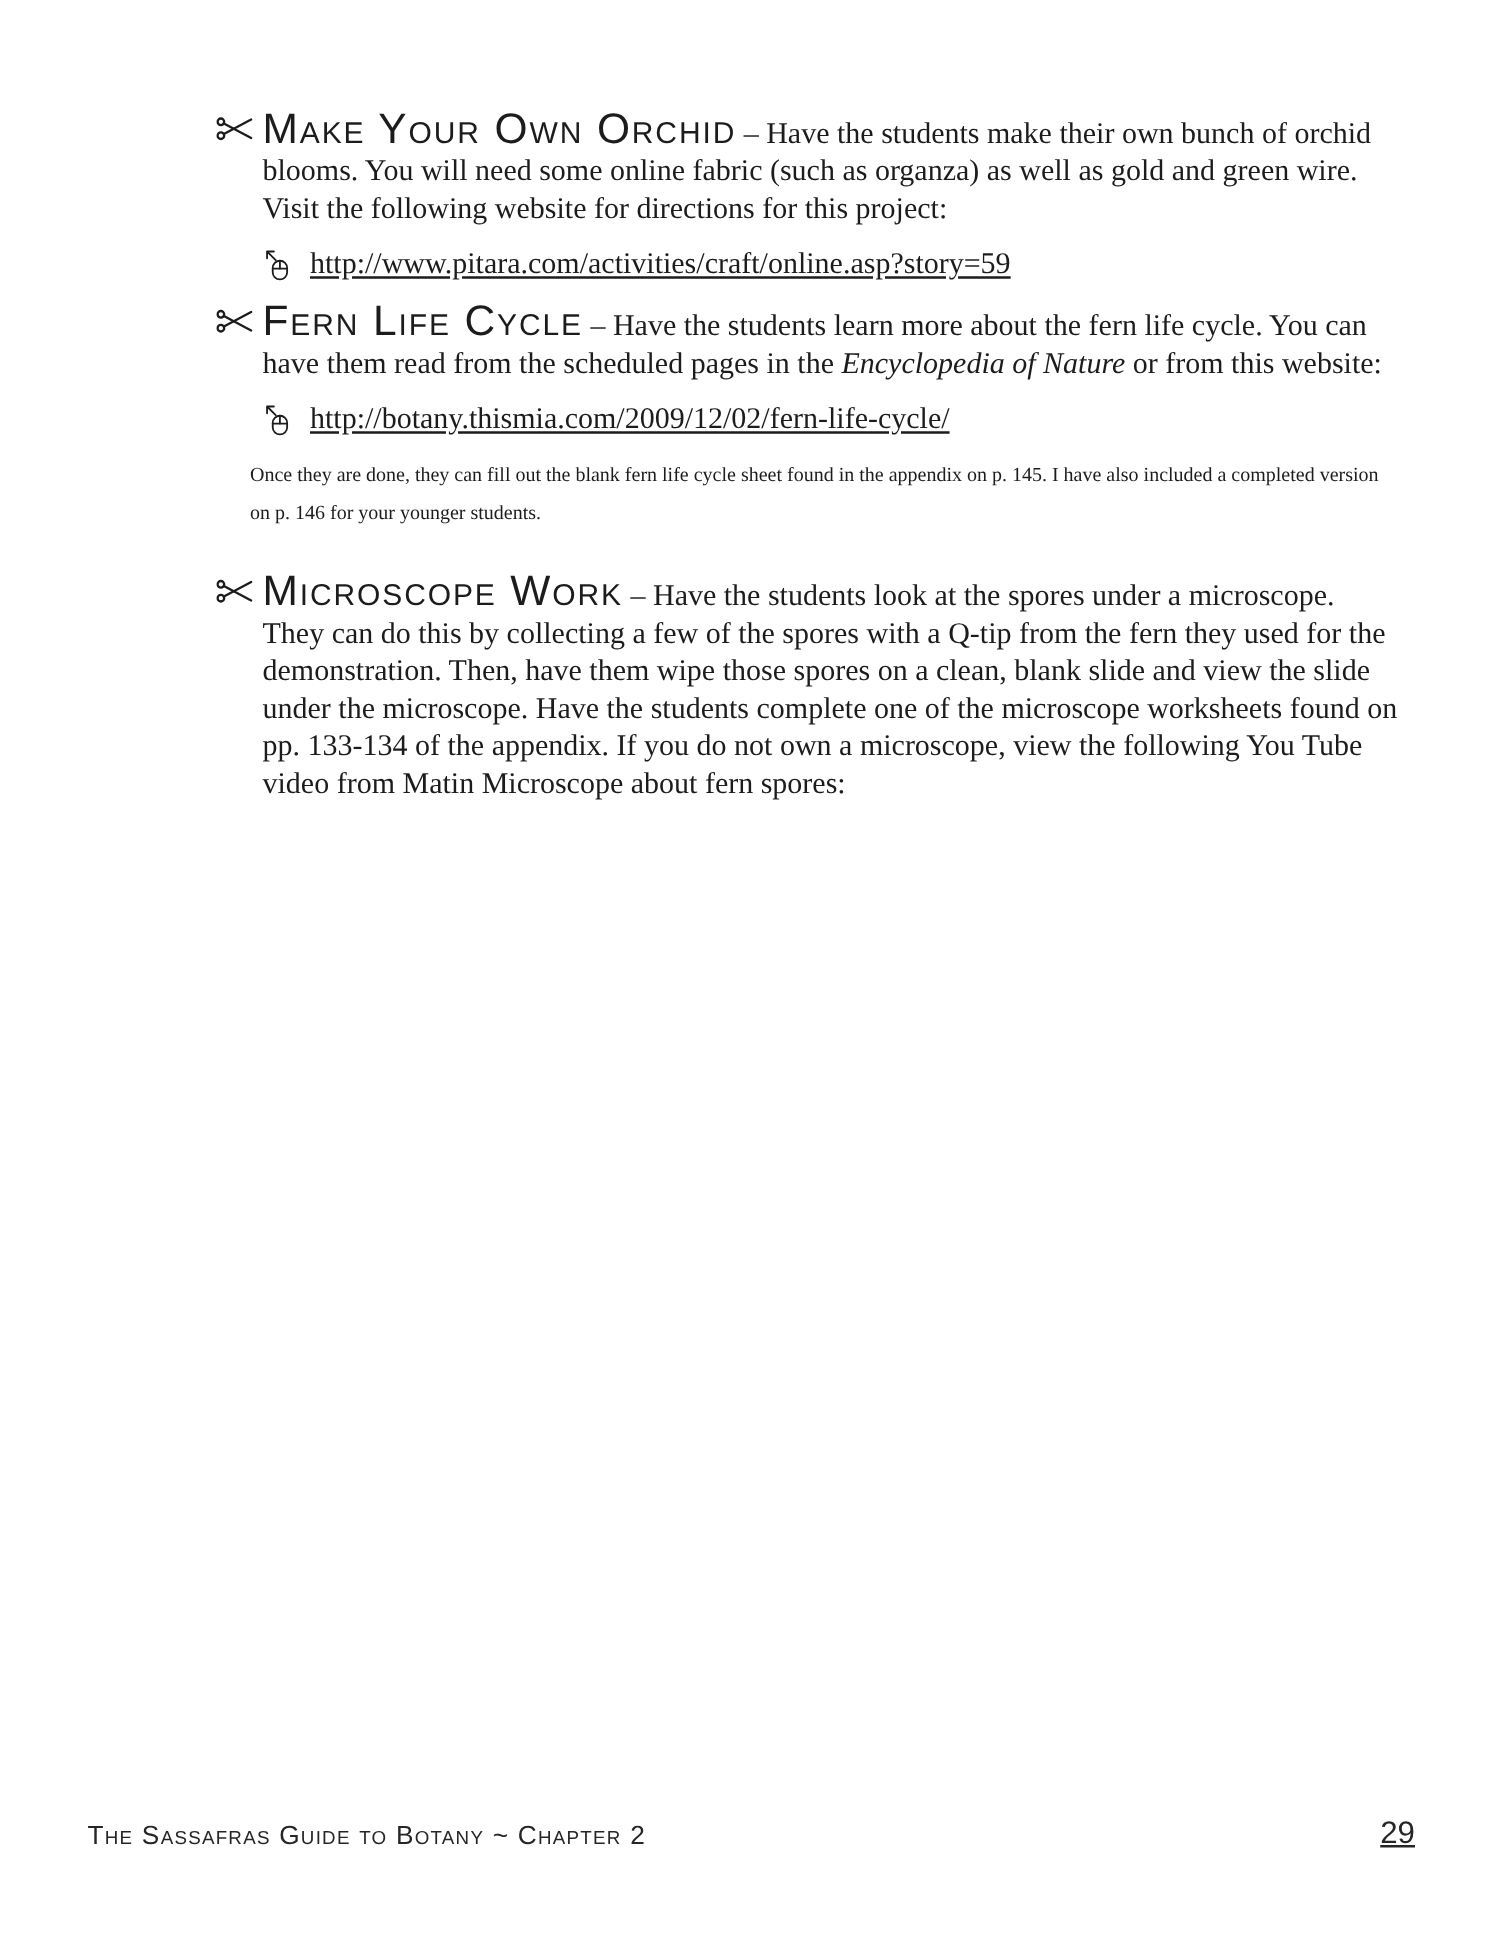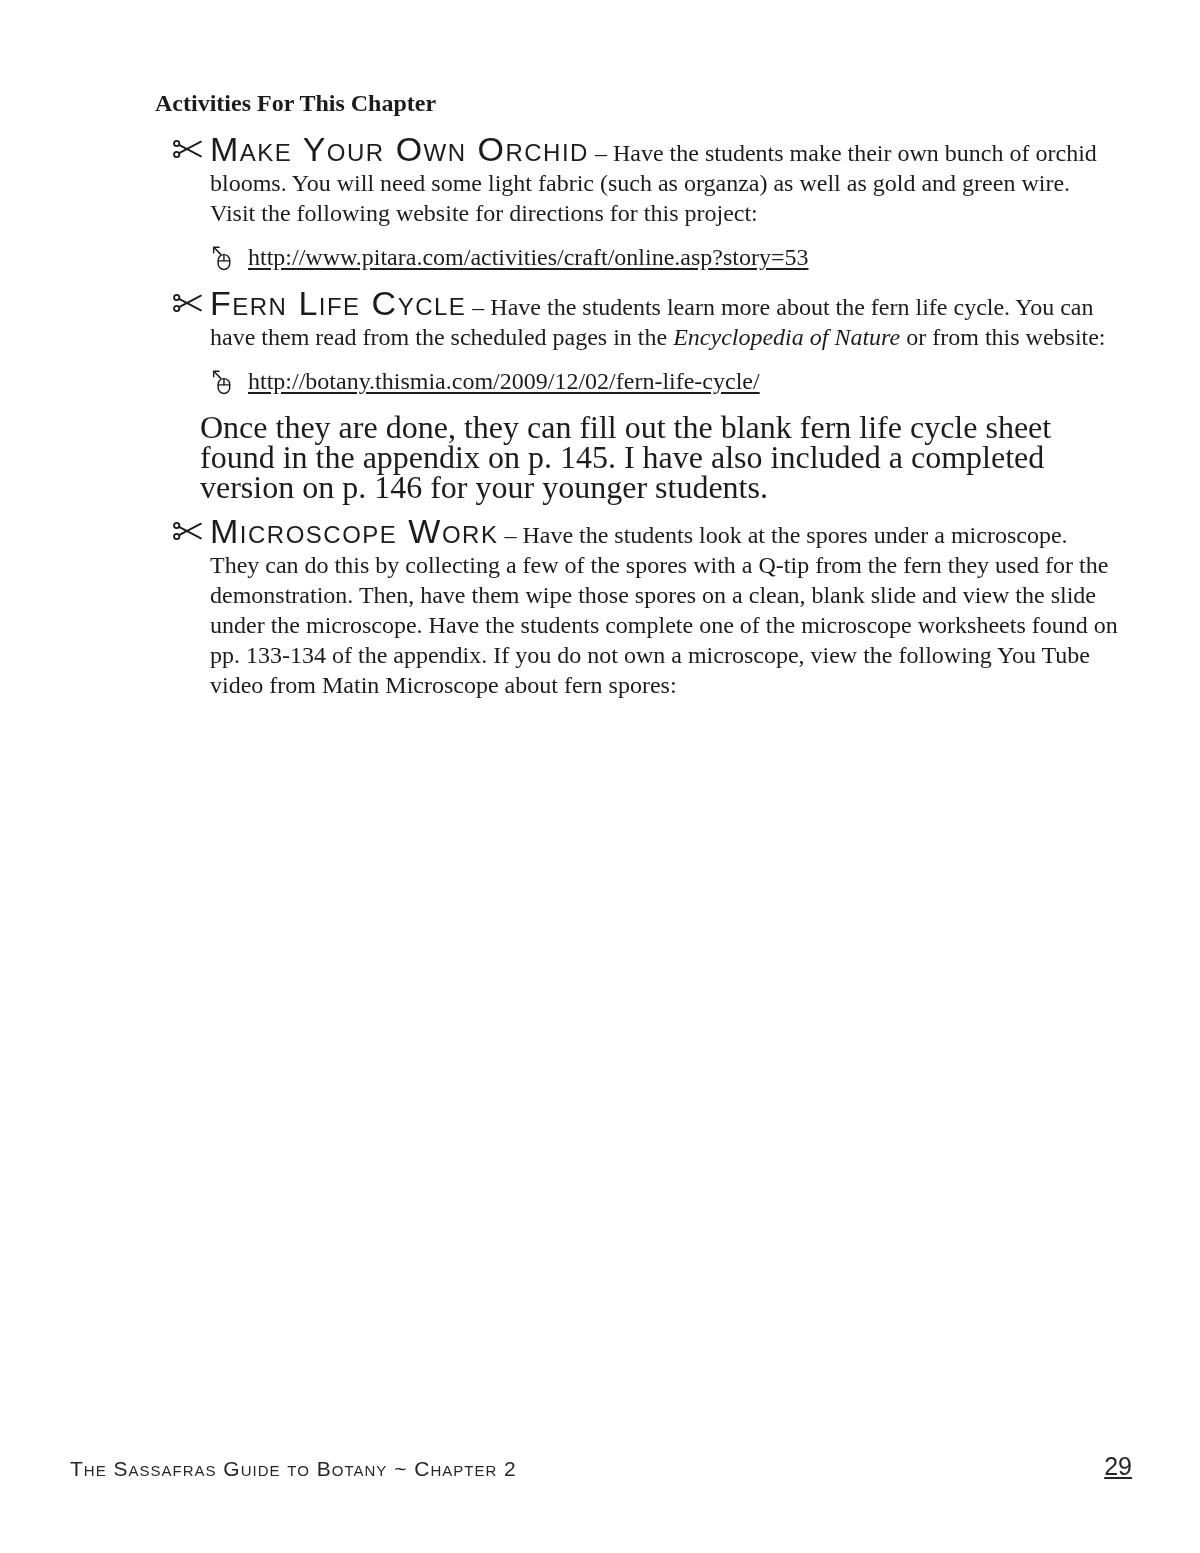--- a/index.html
+++ b/index.html
@@ -58,23 +58,23 @@
   }
   .linkrow .micon { margin-top: 1px; }
   a.link {
     font-size: 24px;
     line-height: 30px;
     color: #1c1c1c;
     text-decoration: underline;
     text-underline-offset: 3px;
   }
   p.note {
-    margin: 0 0 14px 45px;
+    margin: 0 0 32px 45px;
     width: 912px;
-    font-size: 32px;
+    font-size: 16px;
     line-height: 30px;
     color: #1c1c1c;
   }
   .footer {
     position: absolute;
     left: 70px;
     top: 1452px;
     width: 1062px;
     display: flex;
     justify-content: space-between;
@@ -94,44 +94,43 @@
     text-decoration: underline;
   }
   svg { display: block; }
 </style>
 </head>
 <body>
 
 <div class="page">
   <div class="content">
 
-    <h1 class="heading">Activities For This Chapter</h1>
 
     <div class="activity">
       <span class="bullet">
         <svg width="30" height="24" viewBox="0 0 26 20" fill="none" stroke="#1c1c1c" stroke-width="1.6" stroke-linecap="round">
           <circle cx="3.2" cy="5.2" r="2.3"></circle>
           <circle cx="3.2" cy="14.8" r="2.3"></circle>
           <line x1="5.3" y1="6.4" x2="24.2" y2="16.4"></line>
           <line x1="5.3" y1="13.6" x2="24.2" y2="3.6"></line>
         </svg>
       </span>
-      <p class="atext"><span class="atitle">Make Your Own Orchid</span> <span>– Have the students make their own bunch of orchid blooms. You will need some light fabric (such as organza) as well as gold and green wire. Visit the following website for directions for this project:</span></p>
+      <p class="atext"><span class="atitle">Make Your Own Orchid</span> <span>– Have the students make their own bunch of orchid blooms. You will need some online fabric (such as organza) as well as gold and green wire. Visit the following website for directions for this project:</span></p>
     </div>
     <div class="linkrow">
       <span class="micon">
         <svg width="25" height="29" viewBox="0 0 26 30" fill="none" stroke="#1c1c1c" stroke-width="1.5" stroke-linecap="round" stroke-linejoin="round">
           <path d="M11 11.5 L4.2 4.7"></path>
           <path d="M3.8 10 L3.8 4.3 L9.5 4.3"></path>
           <rect x="8.5" y="12" width="12" height="15.5" rx="6"></rect>
           <line x1="14.5" y1="12" x2="14.5" y2="18.5"></line>
           <line x1="8.5" y1="18.5" x2="20.5" y2="18.5"></line>
         </svg>
       </span>
-      <a class="link" href="#">http://www.pitara.com/activities/craft/online.asp?story=53</a>
+      <a class="link" href="#">http://www.pitara.com/activities/craft/online.asp?story=59</a>
     </div>
 
     <div class="activity">
       <span class="bullet">
         <svg width="30" height="24" viewBox="0 0 26 20" fill="none" stroke="#1c1c1c" stroke-width="1.6" stroke-linecap="round">
           <circle cx="3.2" cy="5.2" r="2.3"></circle>
           <circle cx="3.2" cy="14.8" r="2.3"></circle>
           <line x1="5.3" y1="6.4" x2="24.2" y2="16.4"></line>
           <line x1="5.3" y1="13.6" x2="24.2" y2="3.6"></line>
         </svg>

